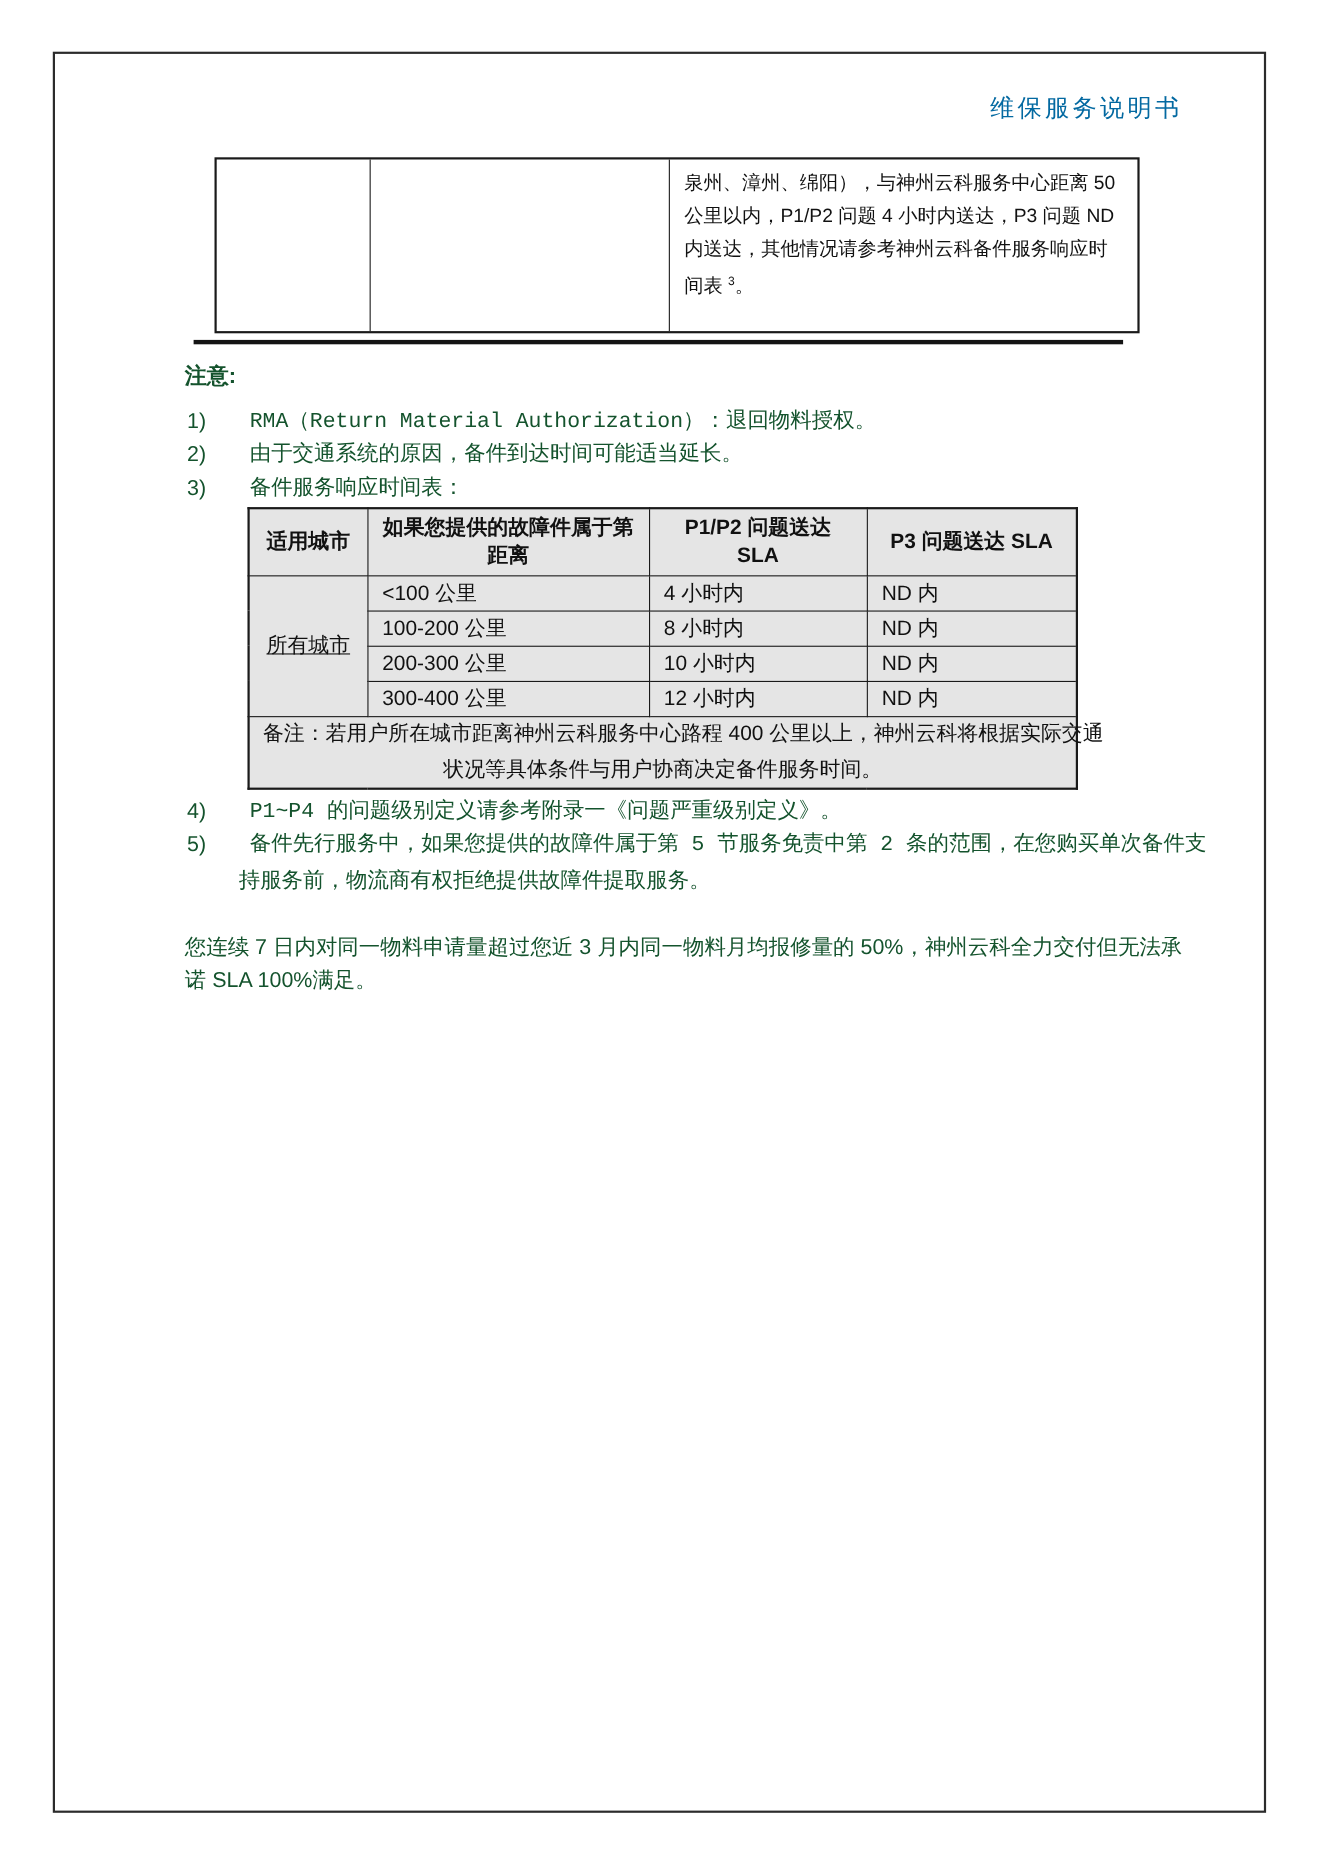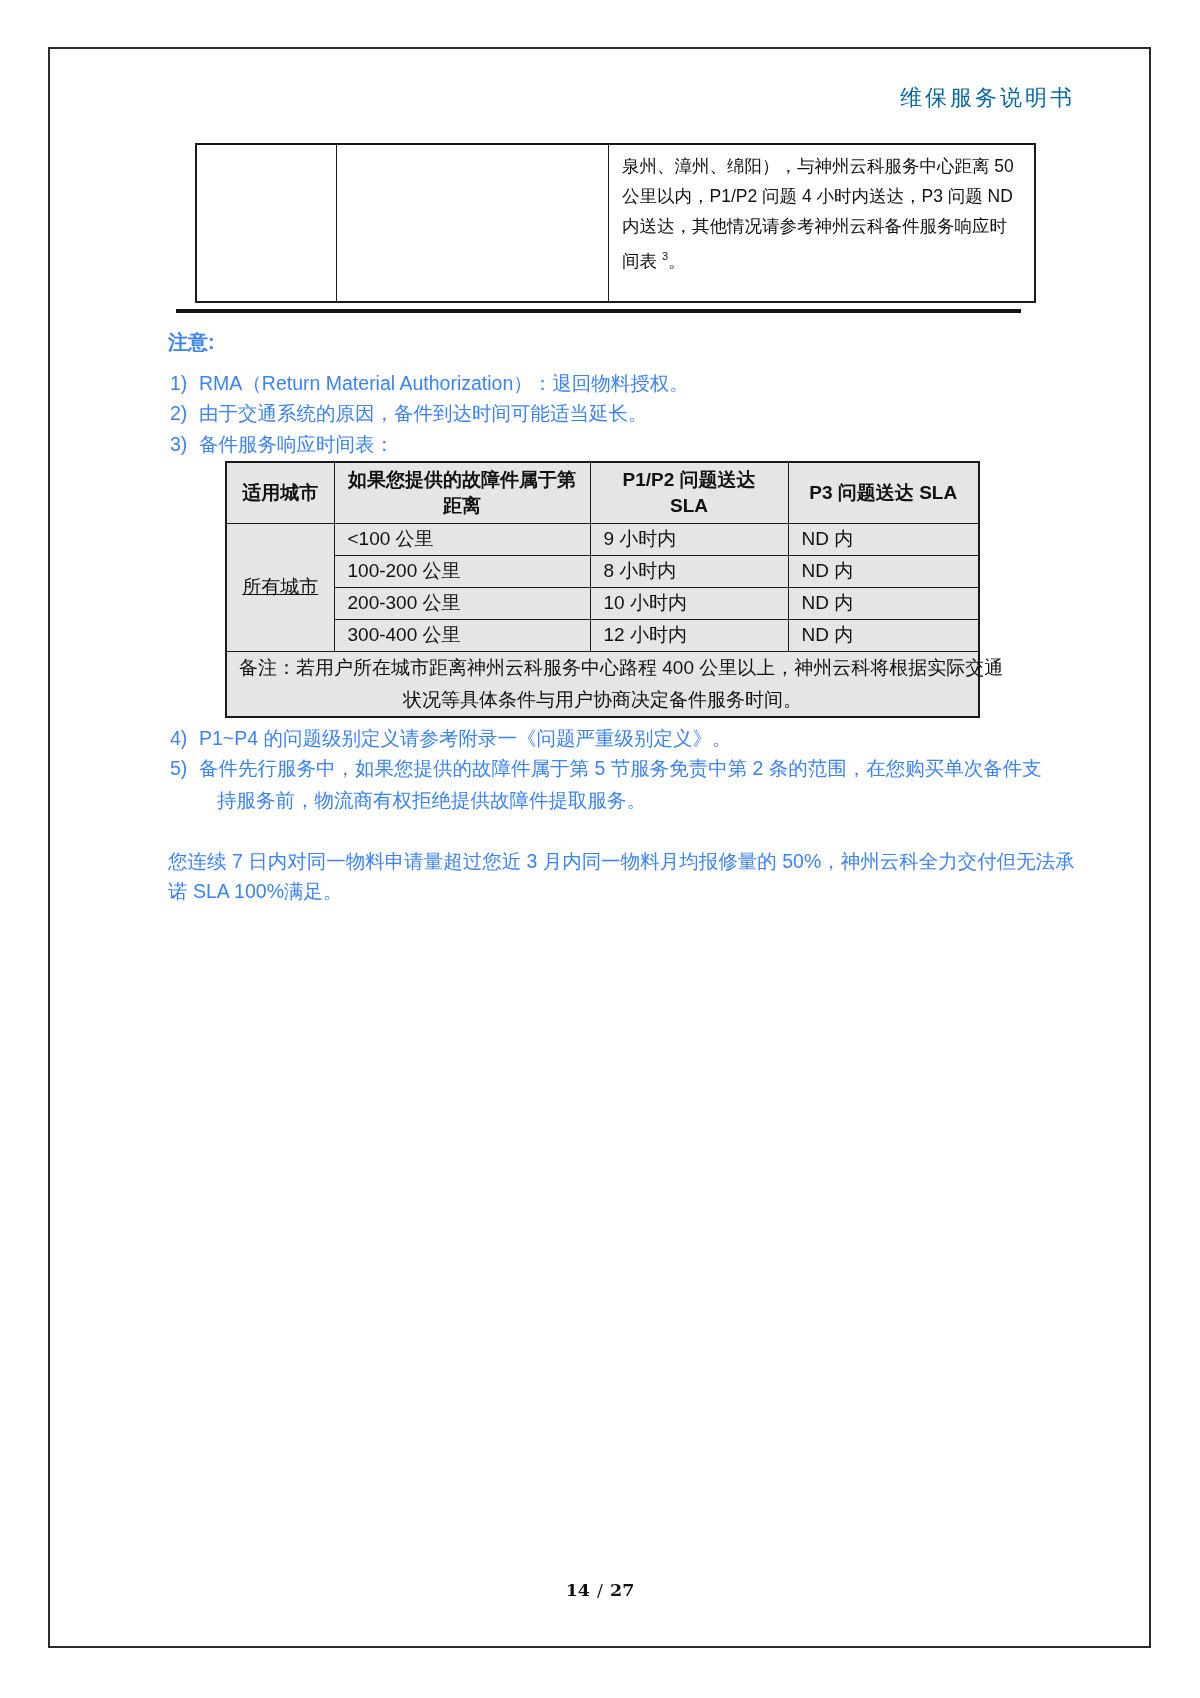--- a/index.html
+++ b/index.html
@@ -27,24 +27,24 @@
   .top-table .tt-line {
     font-size:17.5px; line-height:30px; height:30px; white-space:nowrap; color:#111;
   }
   .top-table sup { font-size:11px; vertical-align:super; }
   .thick-divider {
     position:absolute; left:176px; top:309px; width:845px; height:4px; background:#141414;
   }
   
   .tline {
     position:absolute; height:30px; line-height:30px; white-space:nowrap;
-    font-size:19.5px; color:#3b82f6;
+    font-size:19.5px; color:#14532d;
   }
   .tline .num { position:absolute; left:0; }
-  .tline .itxt { position:absolute; left:29px; }
+  .tline .itxt { position:absolute; left:57px;font-family:Liberation Mono, monospace; }
   .bold { font-weight:bold; }
   
   .sla-table {
     position:absolute; left:225px; top:461px;
     border-collapse:collapse; table-layout:fixed; width:753px;
     font-size:19px; color:#111; background:#e5e5e5;
     border:2px solid #1a1a1a;
   }
   .sla-table th, .sla-table td { border:1px solid #1a1a1a; }
   .sla-table tr.hdr { height:61px; }
@@ -120,21 +120,21 @@
       </th>
       <th>
         <div>P1/P2 问题送达</div>
         <div>SLA</div>
       </th>
       <th>P3 问题送达 SLA</th>
     </tr>
     <tr class="body-row">
       <td class="cell-city" rowspan="4">所有城市</td>
       <td class="cell-left">&lt;100 公里</td>
-      <td class="cell-left">9 小时内</td>
+      <td class="cell-left">4 小时内</td>
       <td class="cell-left">ND 内</td>
     </tr>
     <tr class="body-row">
       <td class="cell-left">100-200 公里</td>
       <td class="cell-left">8 小时内</td>
       <td class="cell-left">ND 内</td>
     </tr>
     <tr class="body-row">
       <td class="cell-left">200-300 公里</td>
       <td class="cell-left">10 小时内</td>
@@ -161,17 +161,14 @@
 
   <div class="tline" style="left:170px; top:753px; width:880px;">
     <span class="num">5)</span>
     <span class="itxt">备件先行服务中，如果您提供的故障件属于第 5 节服务免责中第 2 条的范围，在您购买单次备件支</span>
   </div>
   <div class="tline" style="left:217px; top:785px;">持服务前，物流商有权拒绝提供故障件提取服务。</div>
 
   <div class="tline" style="left:168px; top:846px;">您连续 7 日内对同一物料申请量超过您近 3 月内同一物料月均报修量的 50%，神州云科全力交付但无法承</div>
   <div class="tline" style="left:168px; top:876px;">诺 SLA 100%满足。</div>
 
-  <div class="doc-footer">
-    <span class="pg">14</span><span class="sep">/</span><span class="pg">27</span>
-  </div>
 
 </div>
 
 </body></html>

